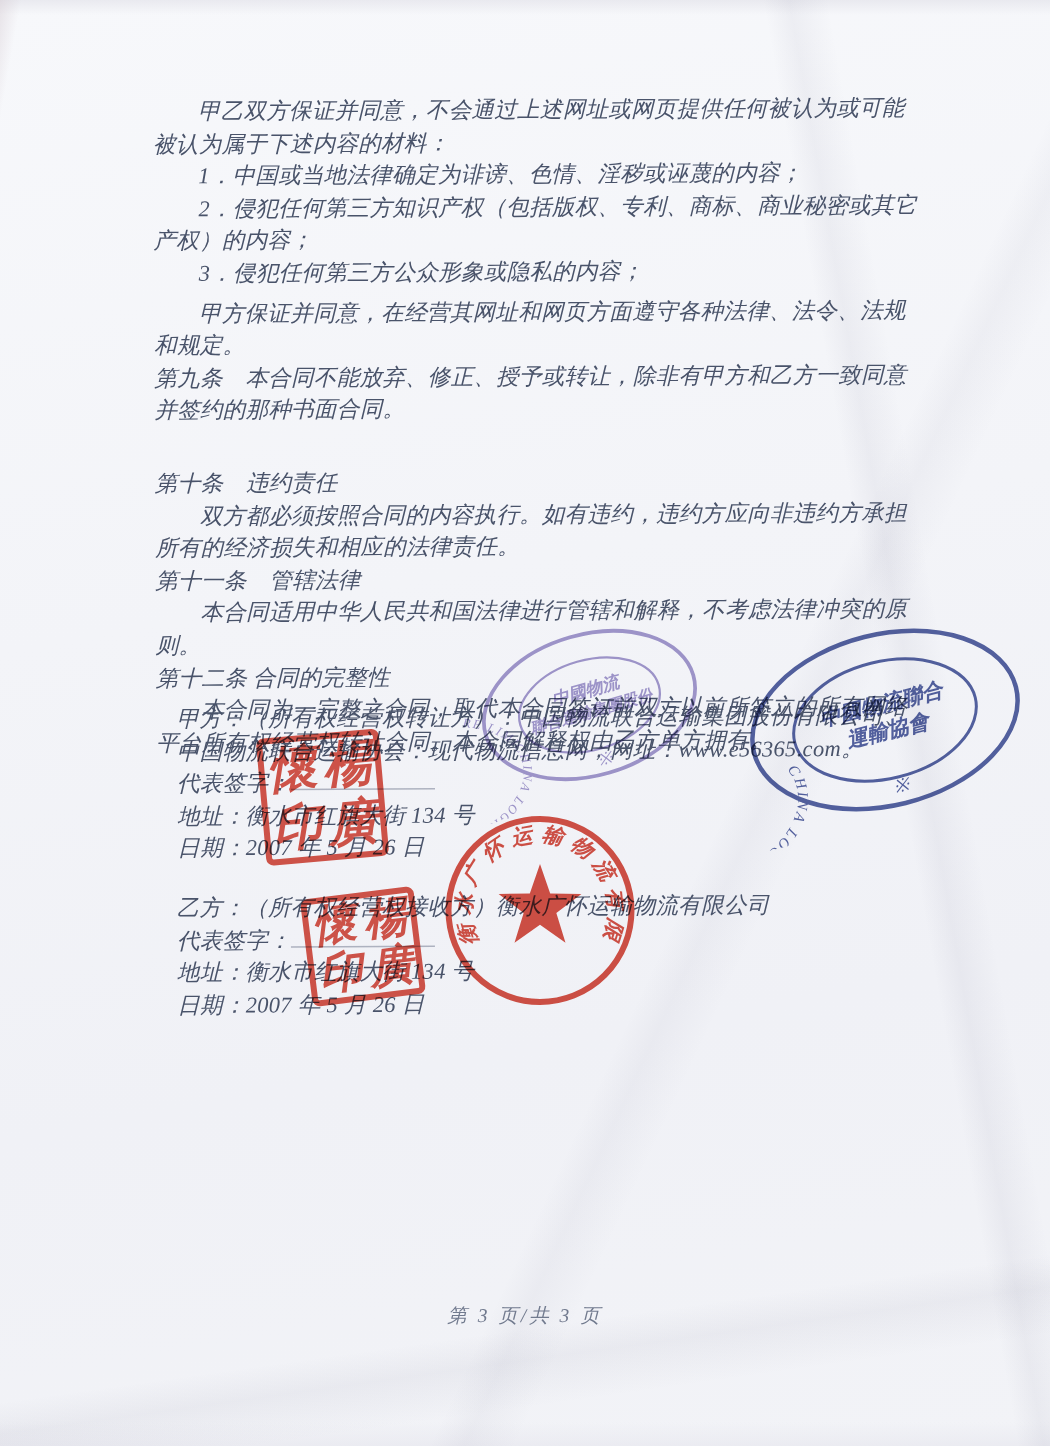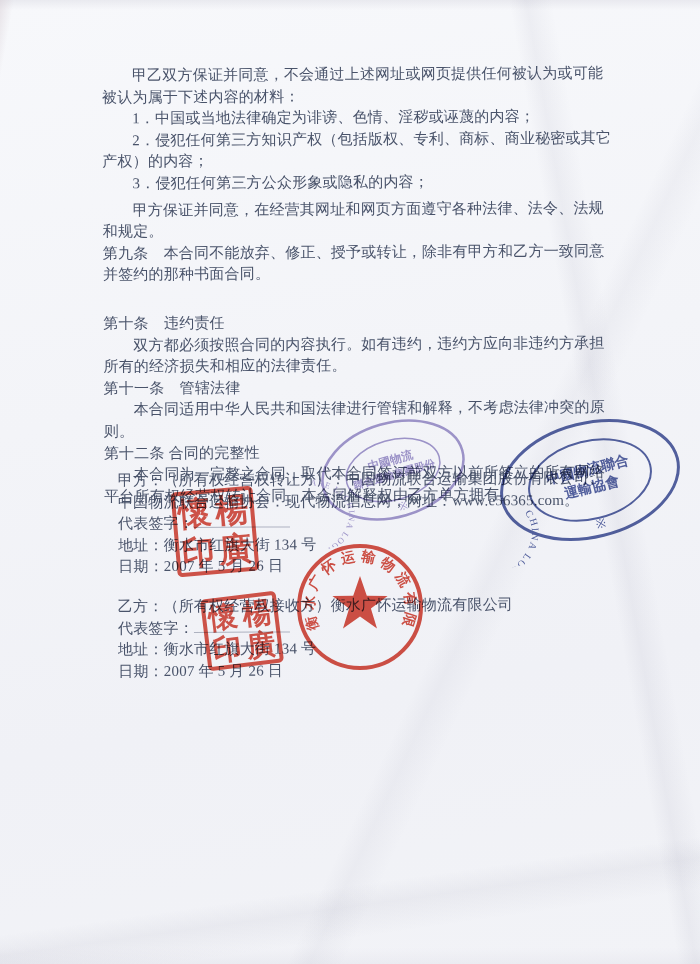--- a/index.html
+++ b/index.html
@@ -8,20 +8,21 @@
     background:#e9eaee;
     font-family:"Liberation Serif","DejaVu Serif",serif;
   }
   .page{
     position:relative;width:700px;height:964px;
     background:
       linear-gradient(100deg, rgba(215,205,212,.5) 0px, rgba(244,245,248,0) 14px),
       linear-gradient(180deg, rgba(222,222,230,.55) 0px, rgba(244,245,248,0) 10px),
       linear-gradient(0deg, rgba(228,228,236,.5) 0px, rgba(244,245,248,0) 16px),
       linear-gradient(170deg,#f7f8fb 0%,#f3f4f8 40%,#f0f1f6 70%,#f2f3f7 100%);
+    font-style: italic;
   }
   
   .page::before{
     content:"";position:absolute;inset:0;pointer-events:none;
     background:
       linear-gradient(115deg, rgba(0,0,30,0) 64%, rgba(60,60,100,.04) 66%, rgba(0,0,30,0) 69%),
       linear-gradient(80deg, rgba(0,0,30,0) 78%, rgba(60,60,100,.05) 80%, rgba(0,0,30,0) 83%),
       linear-gradient(172deg, rgba(0,0,30,0) 88%, rgba(90,90,120,.06) 90%, rgba(0,0,30,0) 93%);
   }
   .body-text{
@@ -93,20 +94,21 @@
     <p>日期：2007 年 5 月 26 日</p>
   </div>
 
   <div class="sig party-b">
     <p>乙方：（所有权经营权接收方）衡水广怀运输物流有限公司</p>
     <p><span>代表签字：</span><span class="sign-line"></span></p>
     <p>地址：衡水市红旗大街 134 号</p>
     <p>日期：2007 年 5 月 26 日</p>
   </div>
 
+  <div class="footer">第 3 页/共 3 页</div>
 
   <div class="stamps">
 
     <svg class="stamp oval-a" width="170" height="116" viewBox="0 0 170 116">
       <ellipse cx="85" cy="58" rx="72" ry="47" fill="none" stroke="#8a7dc0" stroke-width="2.5"></ellipse>
       <ellipse cx="85" cy="58" rx="48" ry="30" fill="none" stroke="#8a7dc0" stroke-width="1.5"></ellipse>
       <path id="ringA" d="M 28.6,71 A 60,38 0 1 1 28.5,70.8" fill="none"></path>
       <text font-size="8.5" letter-spacing="1.2" fill="#8a7dc0">
         <textPath href="#ringA">CHINA LOGISTICS UNION TRANSPORTATION GROUP SHARE LIMITED</textPath>
       </text>

